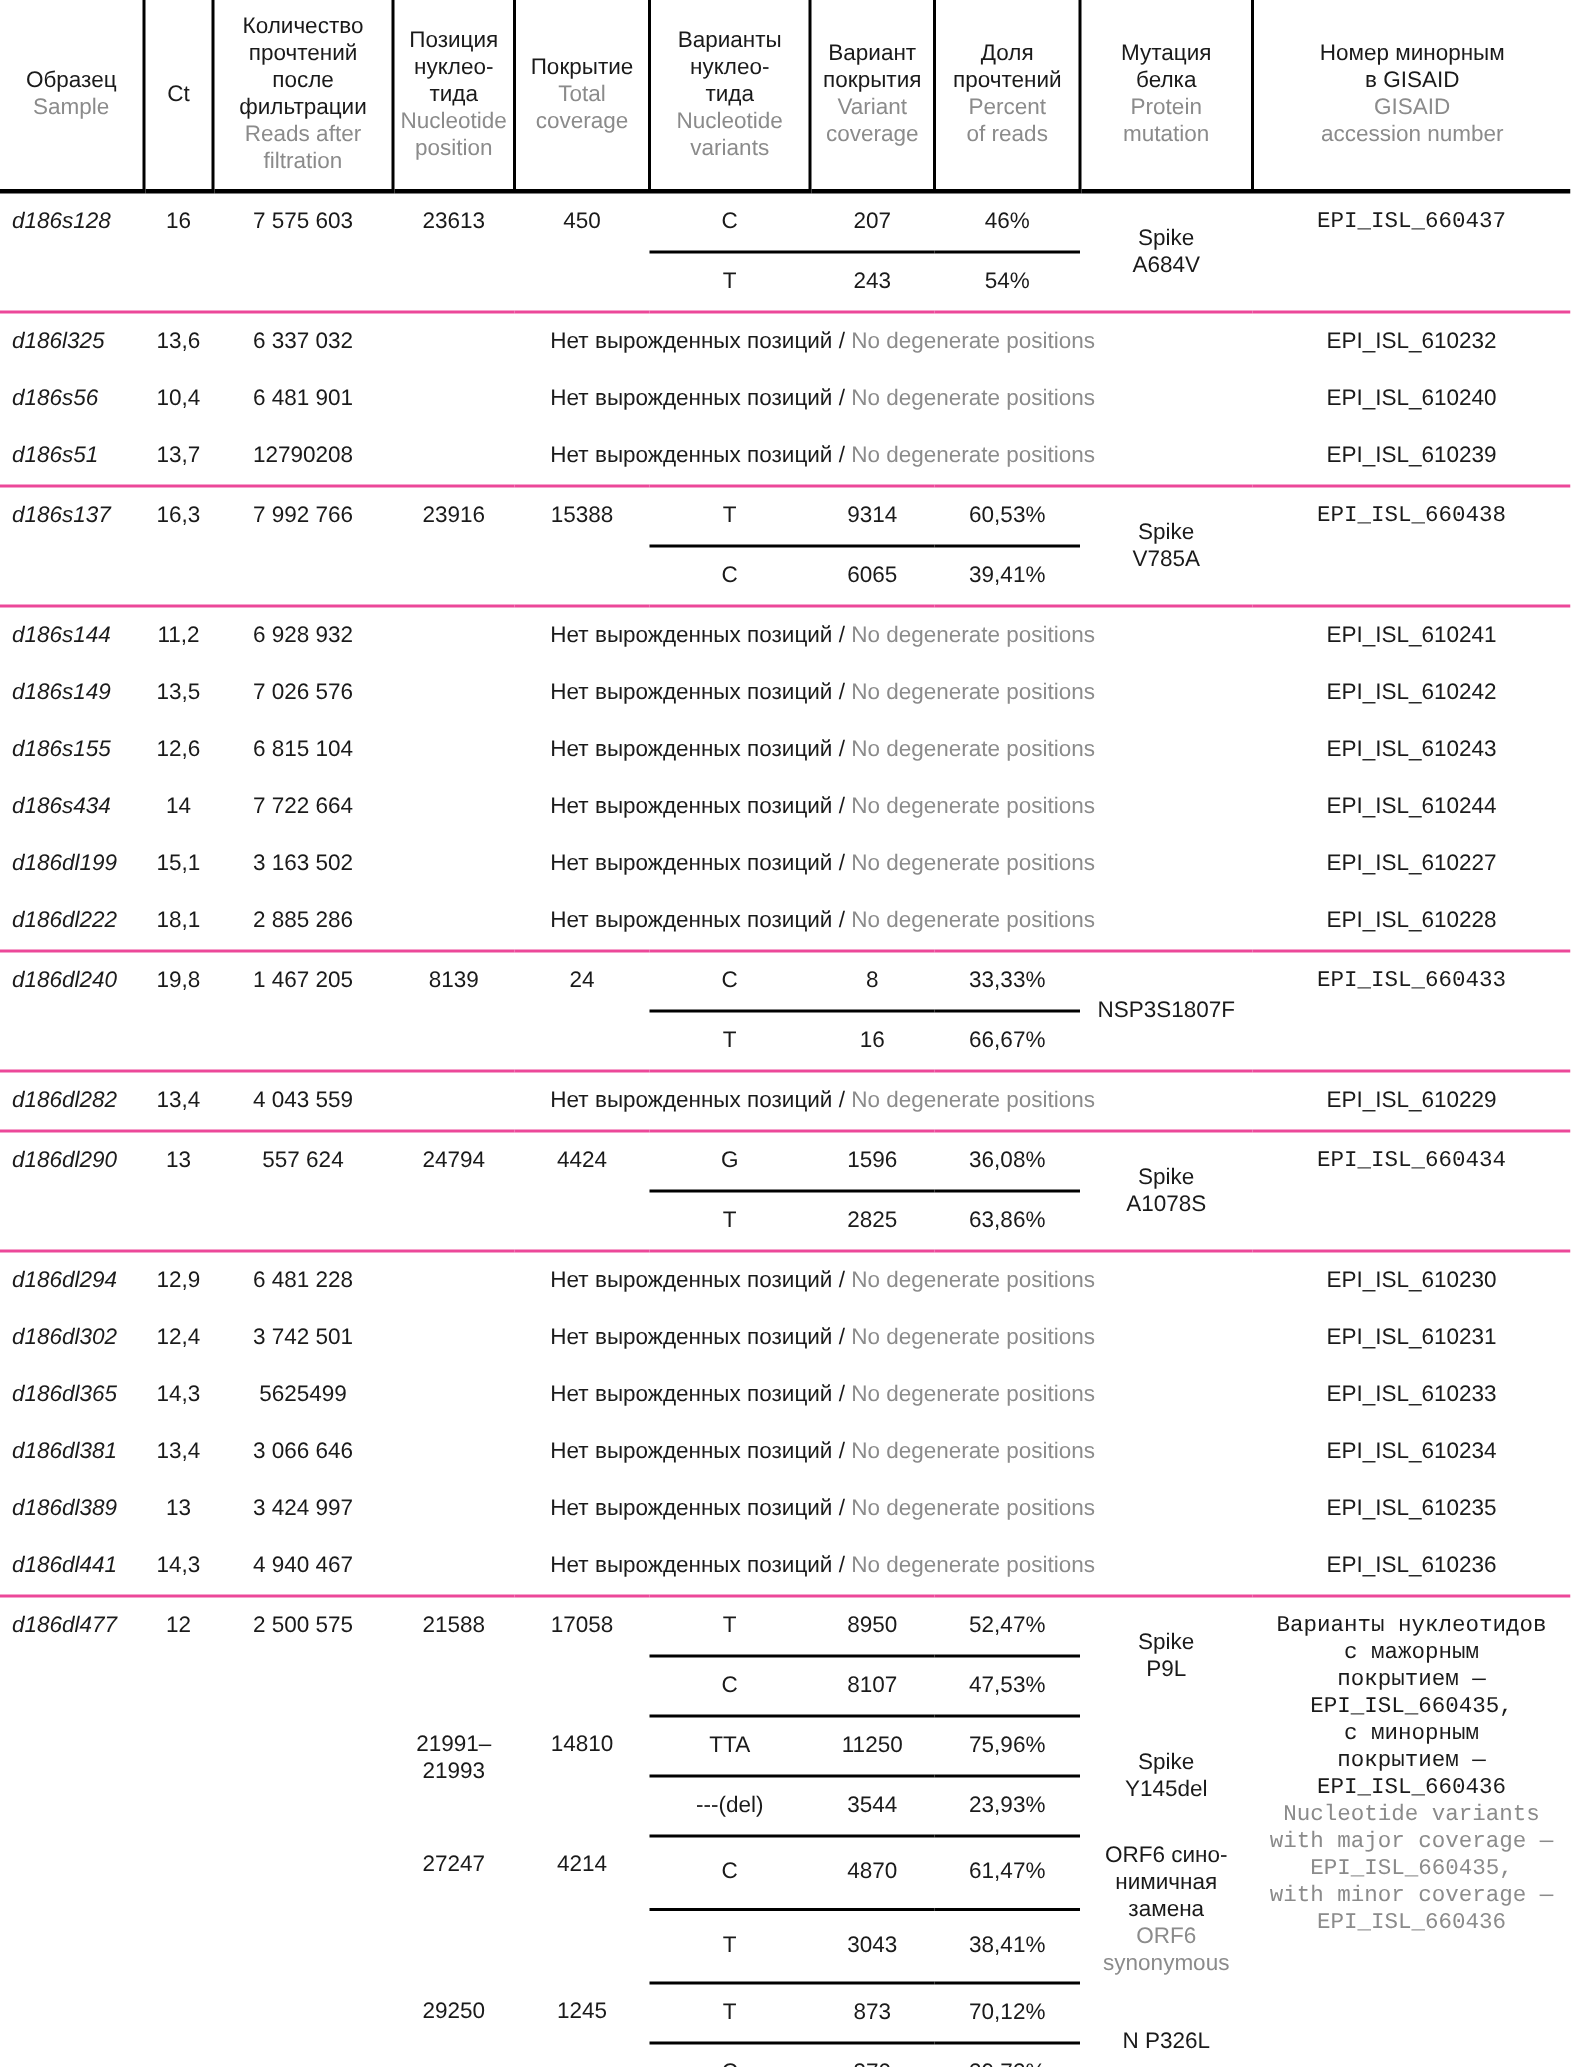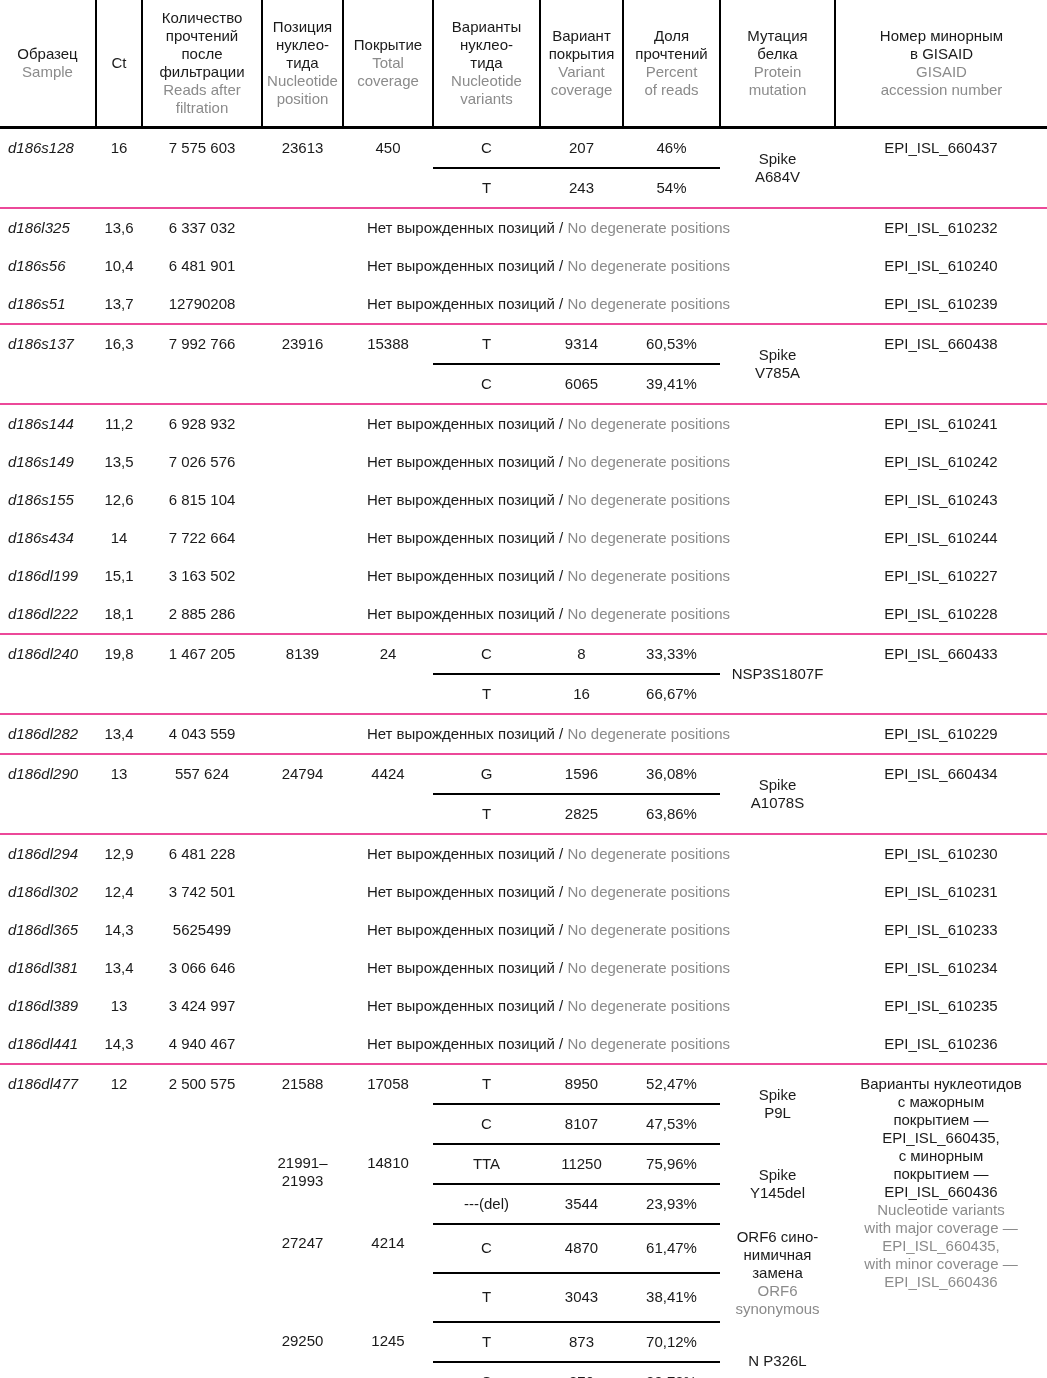--- a/index.html
+++ b/index.html
@@ -31,21 +31,21 @@
     vertical-align: middle;
   }
   thead th + th { border-left: 2px solid #000; }
   .ru { color: #1a1a1a; }
   .en { color: #8b8b8b; }
   .pre { white-space: pre-line; }
   td.sample { text-align: left; padding-left: 8px; font-style: italic; }
   td.top { vertical-align: top; }
   td.vdiv { border-bottom: 2px solid #000; }
   tbody.sep > tr:first-child > td { border-top: 2px solid #ec4899; }
-  td.gis { vertical-align: top; }
+  td.gis { vertical-align: top; font-family: Liberation Mono, monospace; }
   td.mut { vertical-align: middle; padding: 4px; }
 </style>
 </head>
 <body>
 
 <table id="results-table">
   <colgroup>
     <col style="width:96px">
       <col style="width:46px">
       <col style="width:120px">

